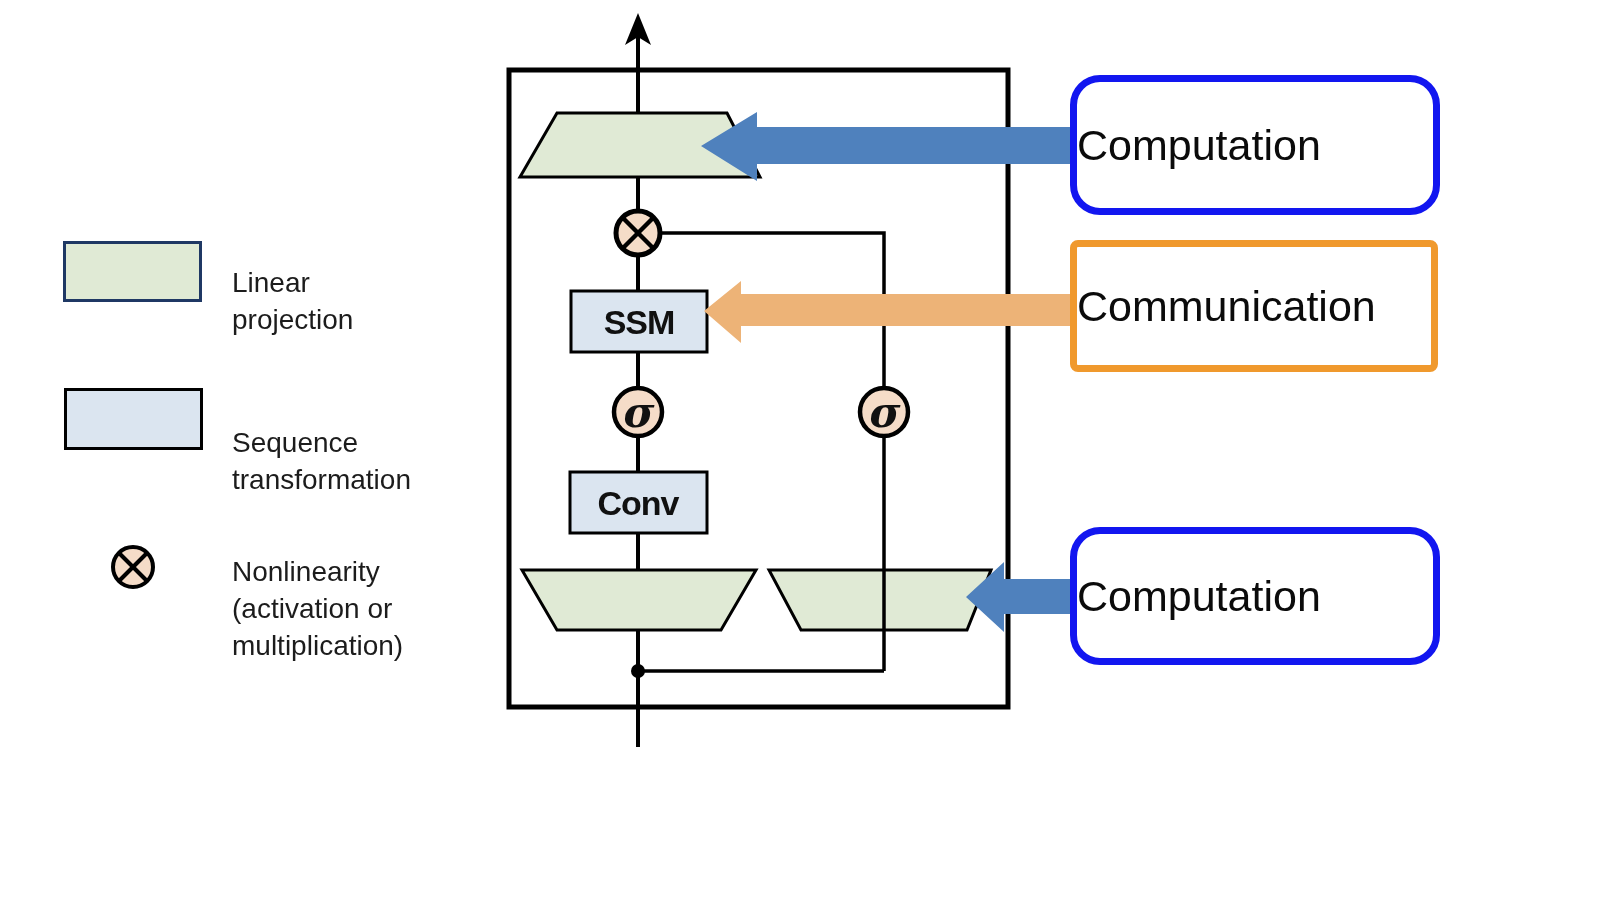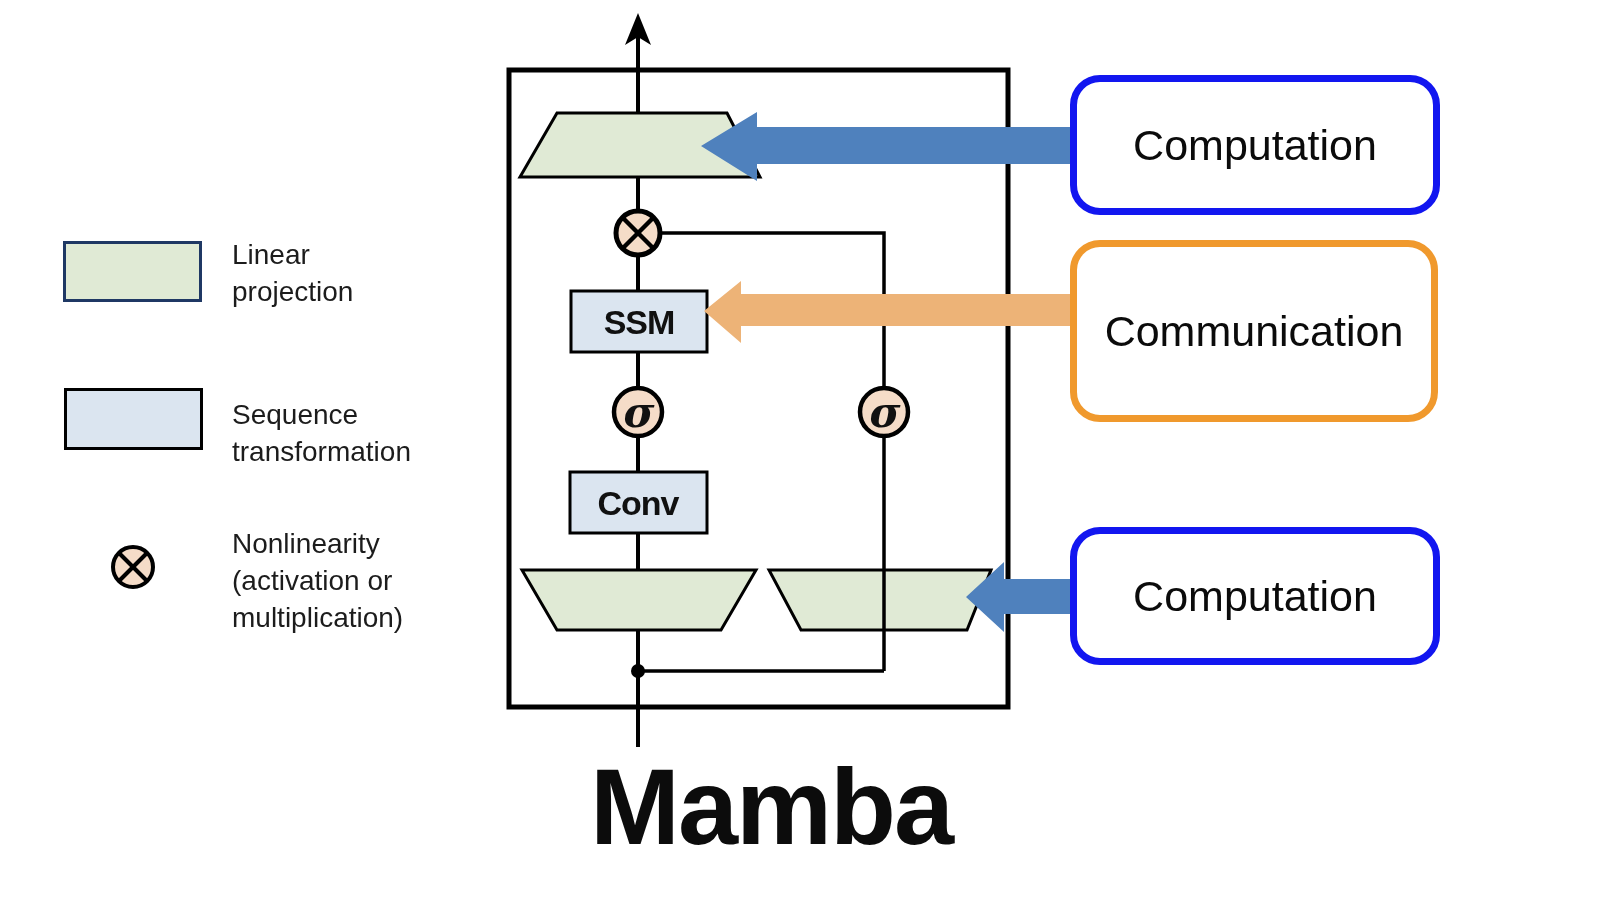--- a/index.html
+++ b/index.html
@@ -9,34 +9,35 @@
   }
   .diagram-svg{position:absolute;left:0;top:0;}
   
   .legend-swatch{position:absolute;box-sizing:border-box;}
   .swatch-linear{left:63px;top:241px;width:139px;height:61px;background:#e0ead5;border:3px solid #1f3864;}
   .swatch-seq{left:64px;top:388px;width:139px;height:62px;background:#dbe5f0;border:3px solid #000;}
   .legend-circle-svg{position:absolute;left:107px;top:541px;}
   .legend-label{
     position:absolute;left:232px;font-size:28px;line-height:37px;color:#1c1c1c;
     white-space:pre-line;
+    margin-top:28px;
   }
   .legend-label-1{top:236px;}
   .legend-label-2{top:396px;}
   .legend-label-3{top:525px;}
   
   .ann-box{
     position:absolute;box-sizing:border-box;background:#ffffff;border-radius:30px;
-    display:flex;align-items:center;justify-content:center;
+    display:flex;align-items:center;justify-content:flex-start;
     font-size:43px;color:#0b0b0b;
   }
   .ann-blue{border:7px solid #1216f0;}
   .ann-orange{border:7px solid #f0992d;}
   .ann-top{left:1070px;top:75px;width:370px;height:140px;}
-  .ann-mid{left:1070px;top:240px;width:368px;height:182px;}
+  .ann-mid{left:1070px;top:240px;width:368px;height:132px;border-radius:8px;}
   .ann-bottom{left:1070px;top:527px;width:370px;height:138px;}
   
   .mamba-title{
     position:absolute;left:571px;top:752px;width:400px;text-align:center;
     font-size:108px;font-weight:700;letter-spacing:-2px;color:#0c0c0c;line-height:110px;
     font-family:"Liberation Sans", sans-serif;
   }
   
   .wire{stroke:#000;stroke-width:4;fill:none;}
   .wire-thin{stroke:#000;stroke-width:3.5;fill:none;}
@@ -125,15 +126,14 @@
   </div>
 
   <div class="ann-box ann-orange ann-mid">
     <span>Communication</span>
   </div>
 
   <div class="ann-box ann-blue ann-bottom">
     <span>Computation</span>
   </div>
 
-  <div class="mamba-title">Mamba</div>
 
 </div>
 
 </body></html>

